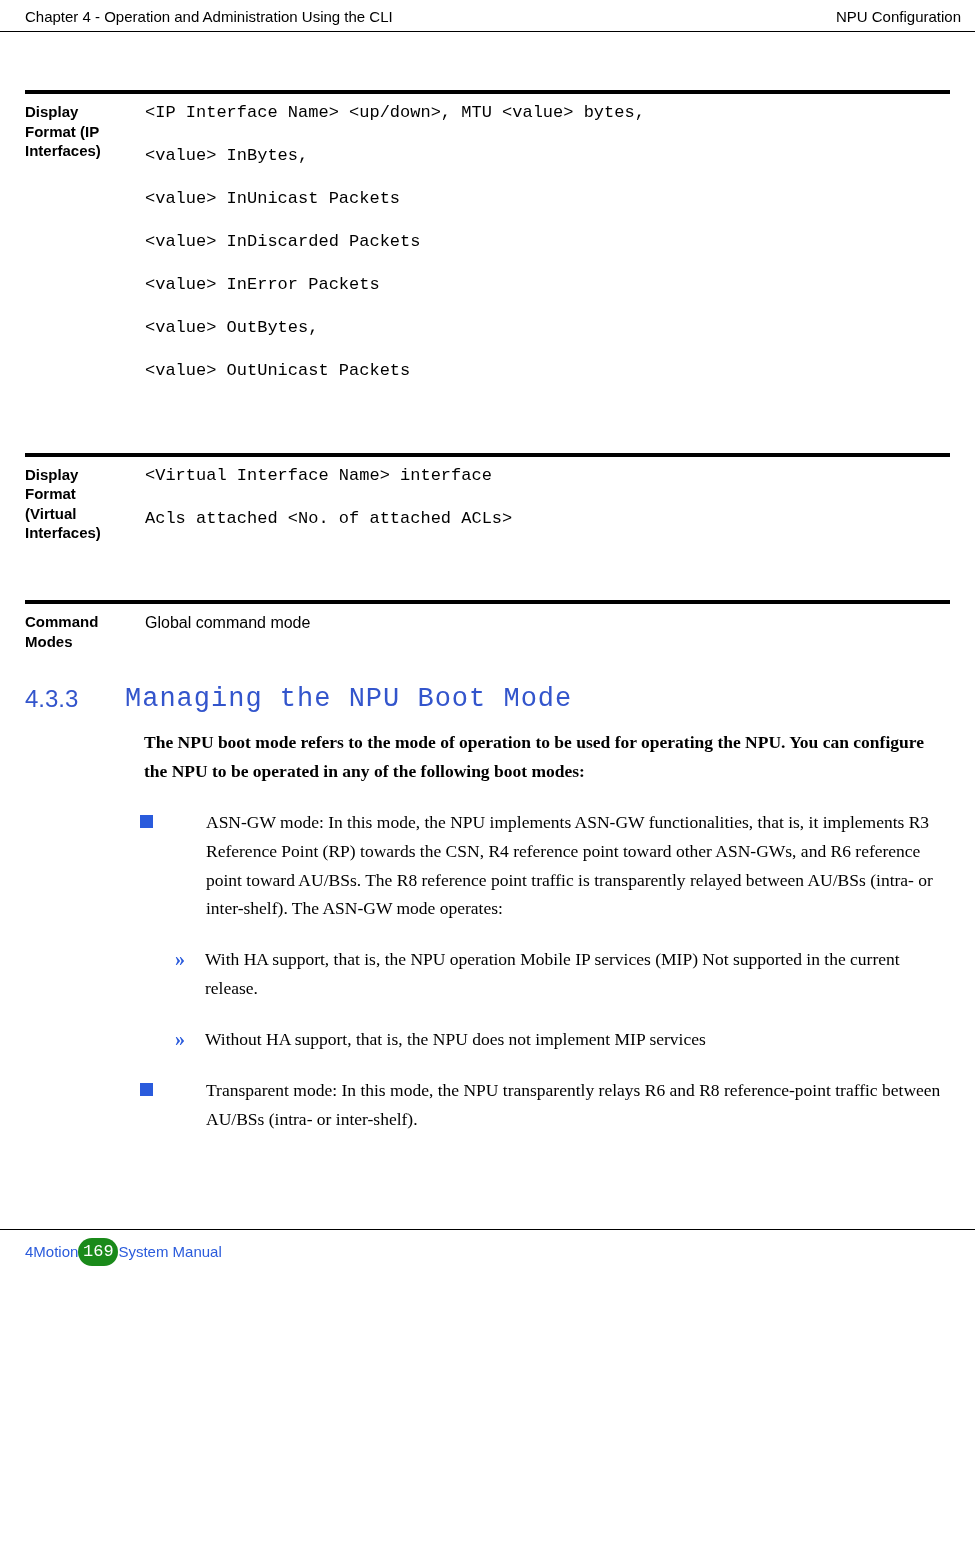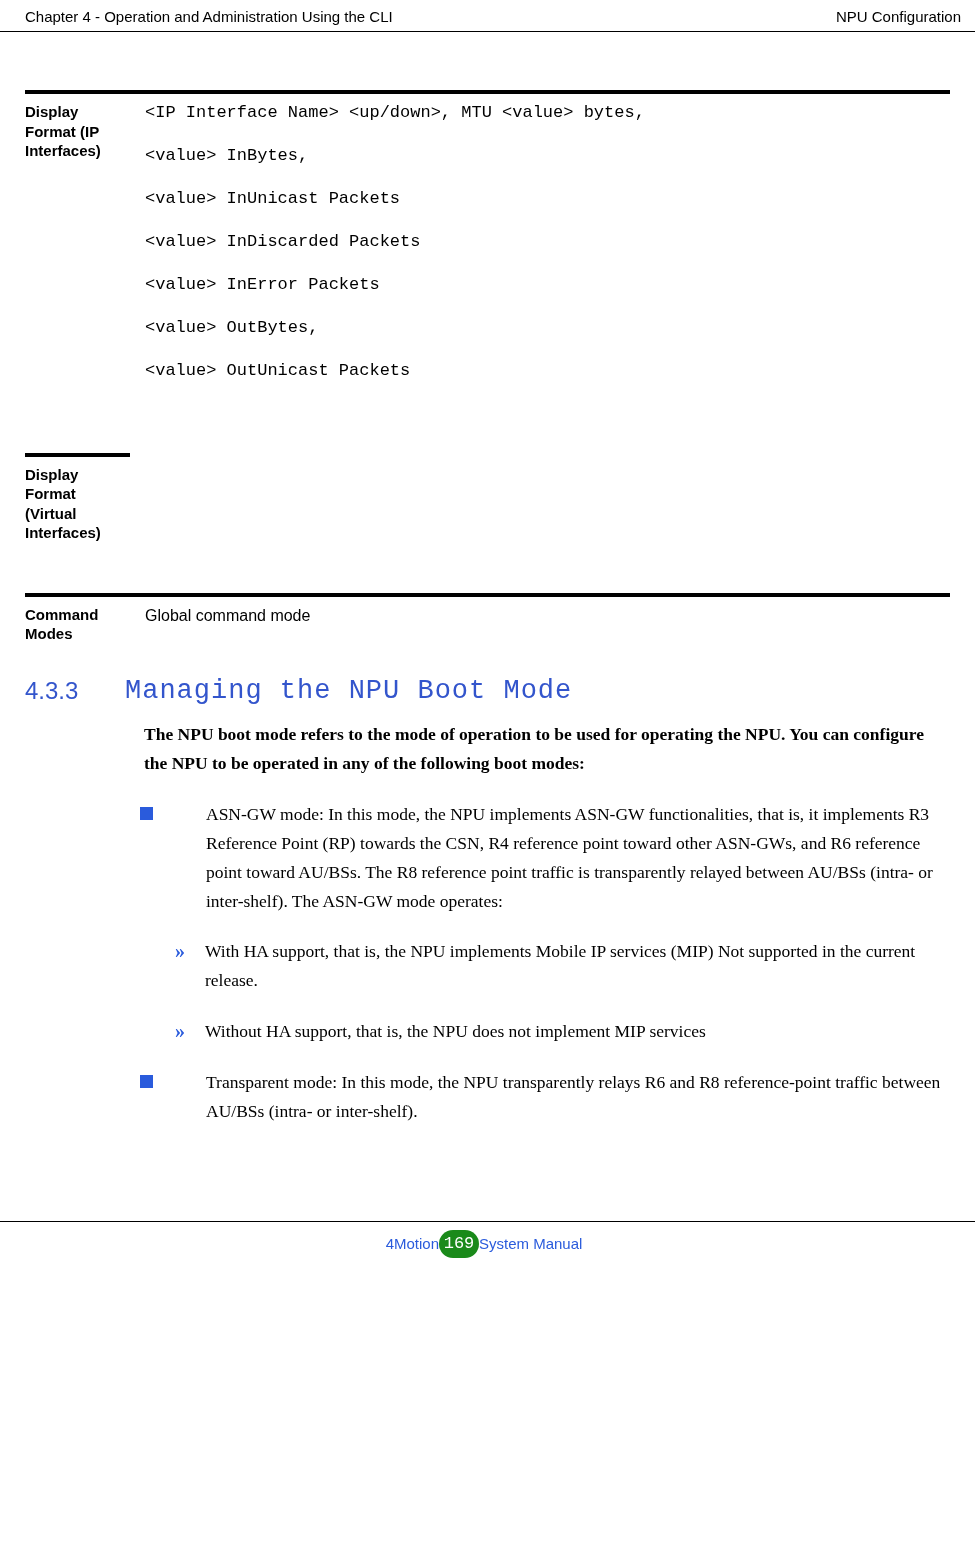--- a/index.html
+++ b/index.html
@@ -134,21 +134,21 @@
   .important-text {
     font-family: Arial, Helvetica, sans-serif;
     font-size: 15px;
     line-height: 1.35;
     margin-top: 6px;
   }
   .footer {
     margin-top: 95px;
     display: flex;
     align-items: center;
-    justify-content: center;
+    justify-content: flex-start;
     padding: 0 32px 12px 25px;
     font-family: Arial, Helvetica, sans-serif;
     font-size: 15px;
     border-top: 1px solid #000;
     padding-top: 8px;
   }
   .footer-left { color: #2a5bdc; }
   .footer-right { color: #2a5bdc; }
   .page-badge {
     background: #1a8a1a;
@@ -180,20 +180,24 @@
       <p>&lt;value&gt; InUnicast Packets</p>
       <p>&lt;value&gt; InDiscarded Packets</p>
       <p>&lt;value&gt; InError Packets</p>
       <p>&lt;value&gt; OutBytes,</p>
       <p>&lt;value&gt; OutUnicast Packets</p>
     </div>
   </div>
 
   <div class="def-block">
     <div class="def-label">Display Format (Virtual Interfaces)</div>
+    <div class="def-body">
+      <p>&lt;Virtual Interface Name&gt; interface</p>
+      <p>Acls attached &lt;No. of attached ACLs&gt;</p>
+    </div>
   </div>
 
   <div class="def-block">
     <div class="def-label">Command Modes</div>
     <div class="def-body sans">
       <p>Global command mode</p>
     </div>
   </div>
 
   <div class="section-row">
@@ -203,21 +207,21 @@
 
   <div class="body-text">The NPU boot mode refers to the mode of operation to be used for operating the NPU. You can configure the NPU to be operated in any of the following boot modes:</div>
 
   <div class="bullet-row">
     <div class="bullet-square"></div>
     <div>ASN-GW mode: In this mode, the NPU implements ASN-GW functionalities, that is, it implements R3 Reference Point (RP) towards the CSN, R4 reference point toward other ASN-GWs, and R6 reference point toward AU/BSs. The R8 reference point traffic is transparently relayed between AU/BSs (intra- or inter-shelf). The ASN-GW mode operates:</div>
   </div>
 
   <div class="sub-row">
     <div class="chevron">»</div>
-    <div>With HA support, that is, the NPU implements Mobile IP services (MIP) Not supported in the current release.</div>
+    <div>With HA support, that is, the NPU operation Mobile IP services (MIP) Not supported in the current release.</div>
   </div>
 
   <div class="sub-row">
     <div class="chevron">»</div>
     <div>Without HA support, that is, the NPU does not implement MIP services</div>
   </div>
 
 
   <div class="bullet-row">
     <div class="bullet-square"></div>

